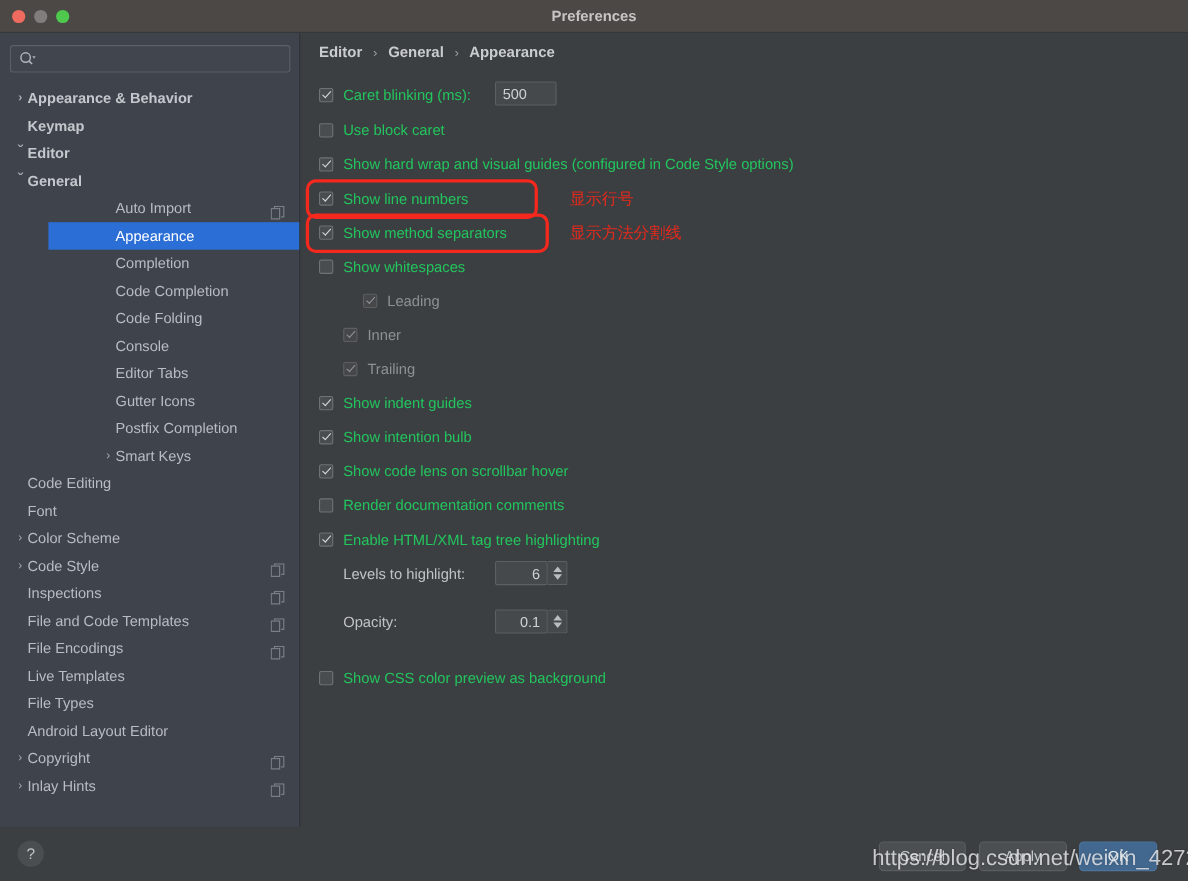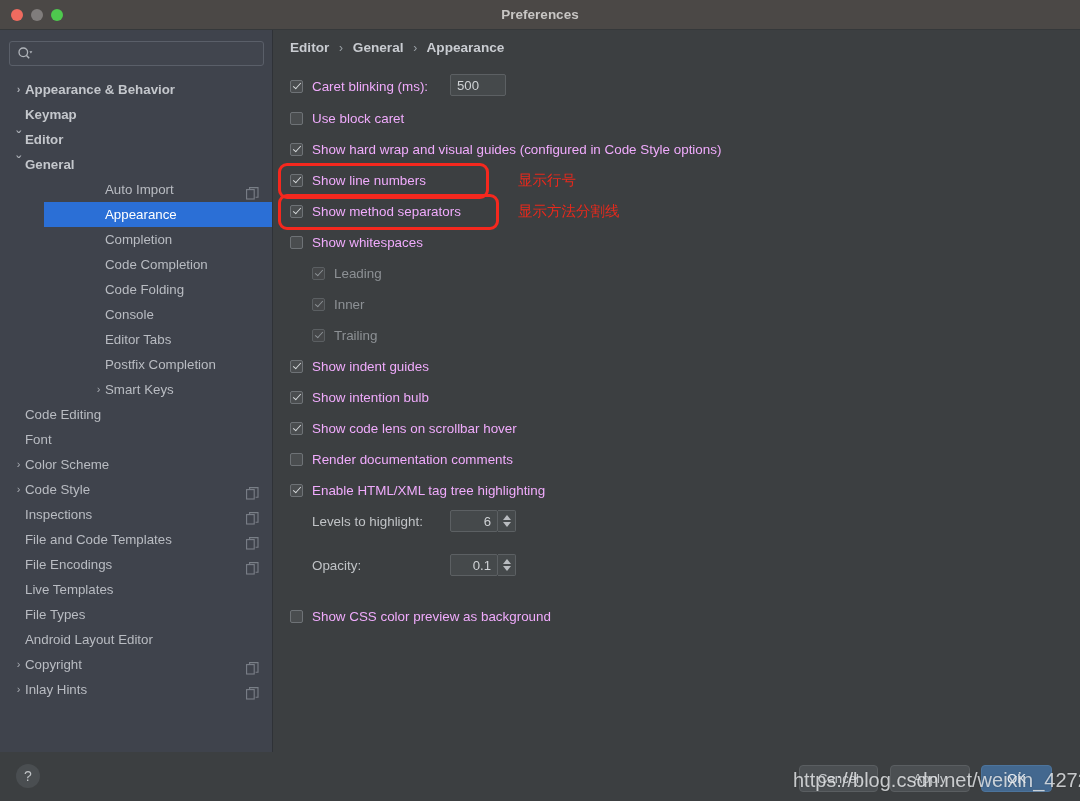--- a/index.html
+++ b/index.html
@@ -179,21 +179,21 @@
     position: absolute;
     left: 4px; top: 0px;
     width: 3px; height: 7px;
     border: solid #d6d9db;
     border-width: 0 1.7px 1.7px 0;
     transform: rotate(42deg);
   }
   .cb.disabled { border-color: #5b5f62; background: #454749; }
   .cb.disabled.checked::after { border-color: #8d9296; }
   .row .txt {
-    color: #f0abfc;
+    color: #22c55e;
     font-size: 13.4px;
   }
   .row.dim .txt { color: #8d9195; }
 
   .numfield {
     box-sizing: border-box;
     background: #45494b;
     border: 1px solid #5c6063;
     border-radius: 2px;
     color: #cfd2d5;
@@ -346,20 +346,21 @@
         <div class="tree-item lvl2"><span class="arrow hidden"></span><span class="label">Auto Import</span><span class="copy-icon"><svg width="13" height="13" viewBox="0 0 13 13">
               <rect x="0.6" y="2.6" width="7.6" height="9.4" fill="none" stroke="#aab0b8" stroke-width="1.1"></rect>
               <path d="M3.6 2.2 V0.6 H12 V10.2 H9.6" fill="none" stroke="#aab0b8" stroke-width="1.1"></path>
             </svg></span></div>
         <div class="tree-item lvl2 selected"><span class="arrow hidden"></span><span class="label">Appearance</span></div>
         <div class="tree-item lvl2"><span class="arrow hidden"></span><span class="label">Completion</span></div>
         <div class="tree-item lvl2"><span class="arrow hidden"></span><span class="label">Code Completion</span></div>
         <div class="tree-item lvl2"><span class="arrow hidden"></span><span class="label">Code Folding</span></div>
         <div class="tree-item lvl2"><span class="arrow hidden"></span><span class="label">Console</span></div>
         <div class="tree-item lvl2"><span class="arrow hidden"></span><span class="label">Editor Tabs</span></div>
+        <div class="tree-item lvl2"><span class="arrow hidden"></span><span class="label">Gutter Icons</span></div>
         <div class="tree-item lvl2"><span class="arrow hidden"></span><span class="label">Postfix Completion</span></div>
         <div class="tree-item lvl2"><span class="arrow">›</span><span class="label">Smart Keys</span></div>
         <div class="tree-item lvl1"><span class="arrow hidden"></span><span class="label">Code Editing</span></div>
         <div class="tree-item lvl1"><span class="arrow hidden"></span><span class="label">Font</span></div>
         <div class="tree-item lvl1"><span class="arrow">›</span><span class="label">Color Scheme</span></div>
         <div class="tree-item lvl1"><span class="arrow">›</span><span class="label">Code Style</span><span class="copy-icon"><svg width="13" height="13" viewBox="0 0 13 13">
               <rect x="0.6" y="2.6" width="7.6" height="9.4" fill="none" stroke="#aab0b8" stroke-width="1.1"></rect>
               <path d="M3.6 2.2 V0.6 H12 V10.2 H9.6" fill="none" stroke="#aab0b8" stroke-width="1.1"></path>
             </svg></span></div>
         <div class="tree-item lvl1"><span class="arrow hidden"></span><span class="label">Inspections</span><span class="copy-icon"><svg width="13" height="13" viewBox="0 0 13 13">
@@ -423,21 +424,21 @@
     <div class="row" style="left:16px; top:170px;">
       <span class="cb checked"></span>
       <span class="txt">Show method separators</span>
     </div>
 
     <div class="row" style="left:16px; top:201px;">
       <span class="cb"></span>
       <span class="txt">Show whitespaces</span>
     </div>
 
-    <div class="row dim" style="left:38px; top:232px;">
+    <div class="row dim" style="left:56px; top:232px;">
       <span class="cb checked disabled"></span>
       <span class="txt">Leading</span>
     </div>
     <div class="row dim" style="left:38px; top:263px;">
       <span class="cb checked disabled"></span>
       <span class="txt">Inner</span>
     </div>
     <div class="row dim" style="left:38px; top:294px;">
       <span class="cb checked disabled"></span>
       <span class="txt">Trailing</span>

